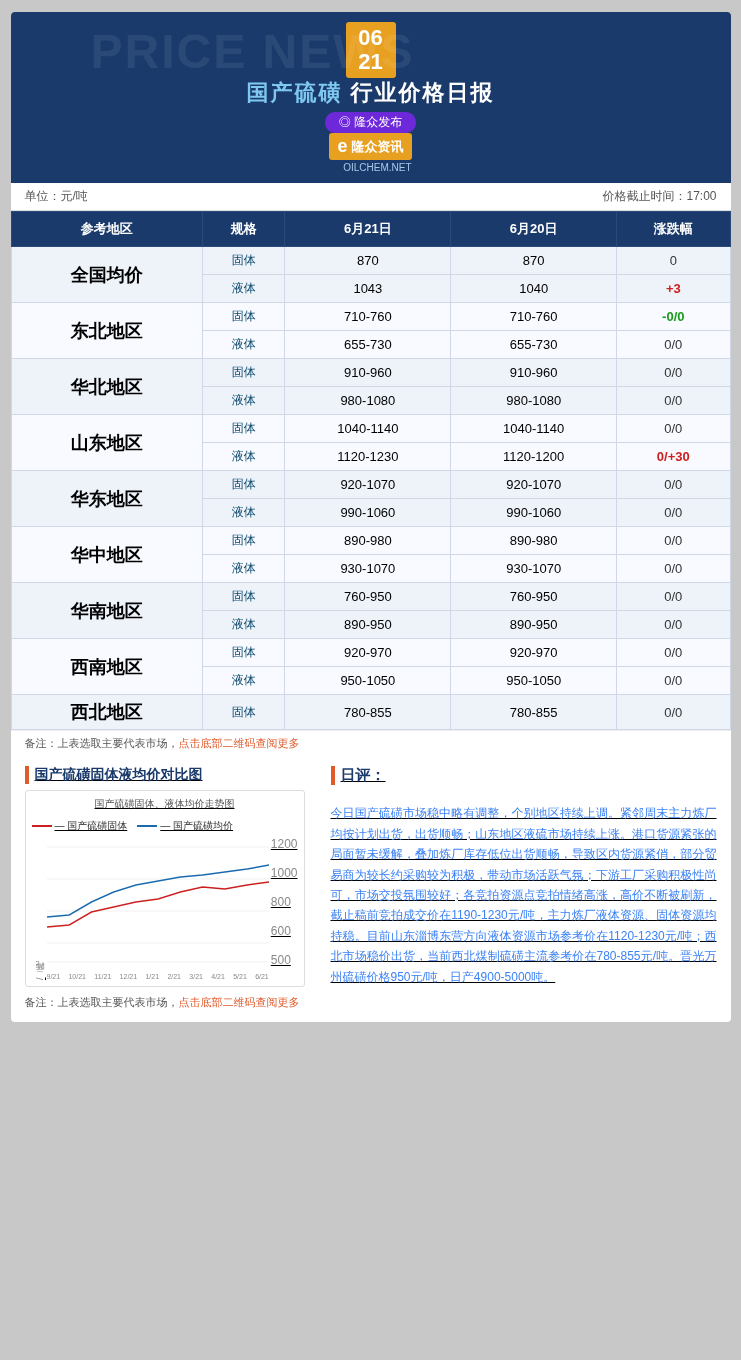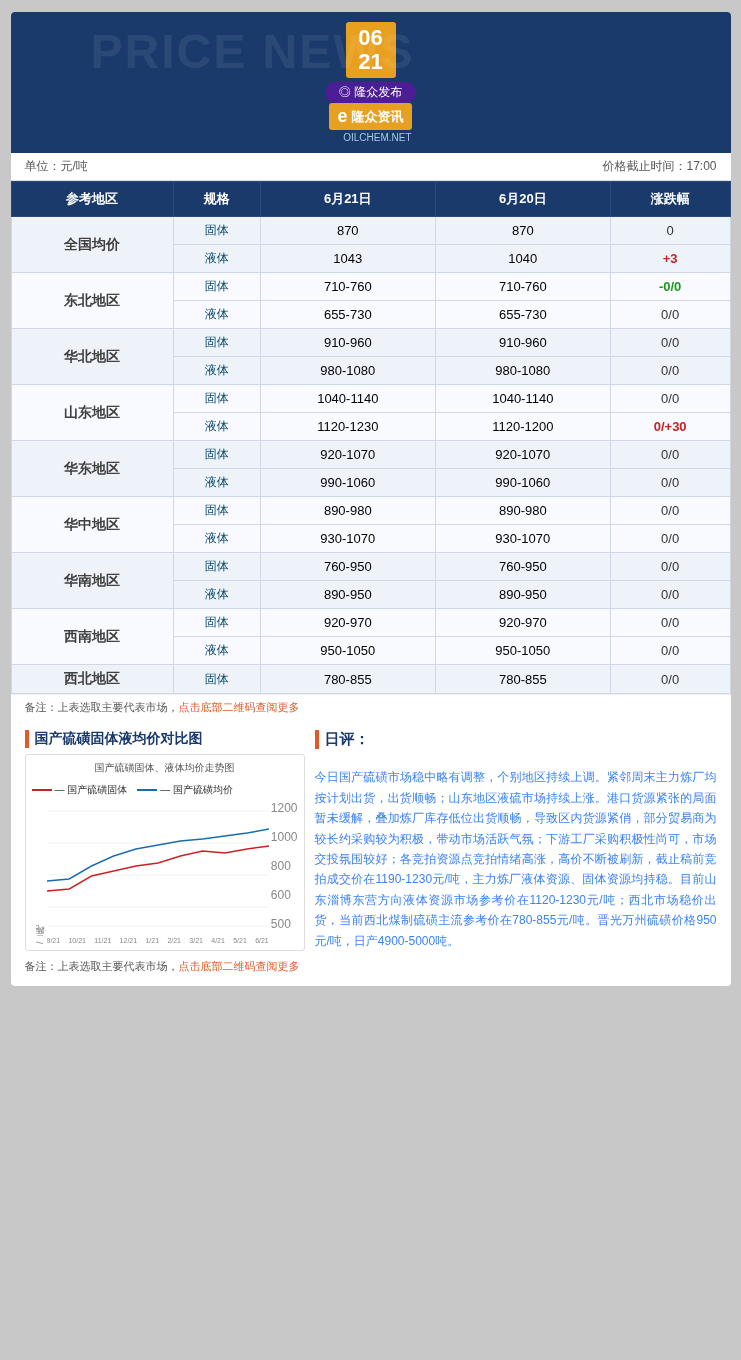--- a/index.html
+++ b/index.html
@@ -57,21 +57,21 @@
       color: #fff;
       font-size: 22px;
       font-weight: bold;
       letter-spacing: 2px;
     }
     .header-main-title span.highlight {
       color: #7ec8f0;
     }
     .header-subtitle {
       display: inline-block;
-      background: #4c1d95;
+      background: #6d28d9;
       color: #fff;
       font-size: 12px;
       padding: 2px 14px;
       border-radius: 10px;
       margin-top: 4px;
     }
     .logo-area {
       display: flex;
       flex-direction: column;
       align-items: flex-end;
@@ -124,23 +124,23 @@
       font-size: 13px;
       border: 1px solid #2a4a7b;
     }
     .price-table td {
       border: 1px solid #d0d8e8;
       text-align: center;
       padding: 5px 4px;
       font-size: 13px;
     }
     .price-table .region-cell {
-      color: #404040;
-      font-weight: bold;
-      font-size: 14px;
+      color: #000000;
+      font-weight: bold;
+      font-size: 18px;
       vertical-align: middle;
     }
     .price-table .spec-cell {
       color: #0c4a6e;
       font-size: 12px;
     }
     .price-table .change-pos {
       color: #cc2020;
       font-weight: bold;
     }
@@ -169,22 +169,23 @@
       border-top: 1px solid #eee;
     }
     .table-note a, .table-note .link {
       color: #e05a2b;
       cursor: pointer;
     }
 
     
     .bottom-section {
       display: flex;
-      gap: 10px;
+      gap: 26px;
       padding: 10px 14px 0 14px;
+      text-decoration: underline;
     }
     .chart-area {
       width: 280px;
       flex-shrink: 0;
     }
     .chart-title {
       font-size: 14px;
       font-weight: bold;
       color: #1a3a6b;
       border-left: 4px solid #e05a2b;
@@ -267,20 +268,24 @@
 
 <div class="main-card">
 
   <div class="header">
     <div class="date-box">
       <span>06</span><br>
       <span>21</span>
     </div>
     <div class="header-watermark">PRICE NEWS</div>
     <div class="header-title-area">
+      <div class="header-main-title">
+        <span class="highlight">国产硫磺</span>
+        <span>行业价格日报</span>
+      </div>
       <div class="header-subtitle">◎ 隆众发布</div>
     </div>
     <div class="logo-area">
       <div class="logo-box">
         <span class="logo-e">e</span>
         <span>隆众资讯</span>
       </div>
       <div class="logo-text-small">OILCHEM.NET</div>
     </div>
   </div>

